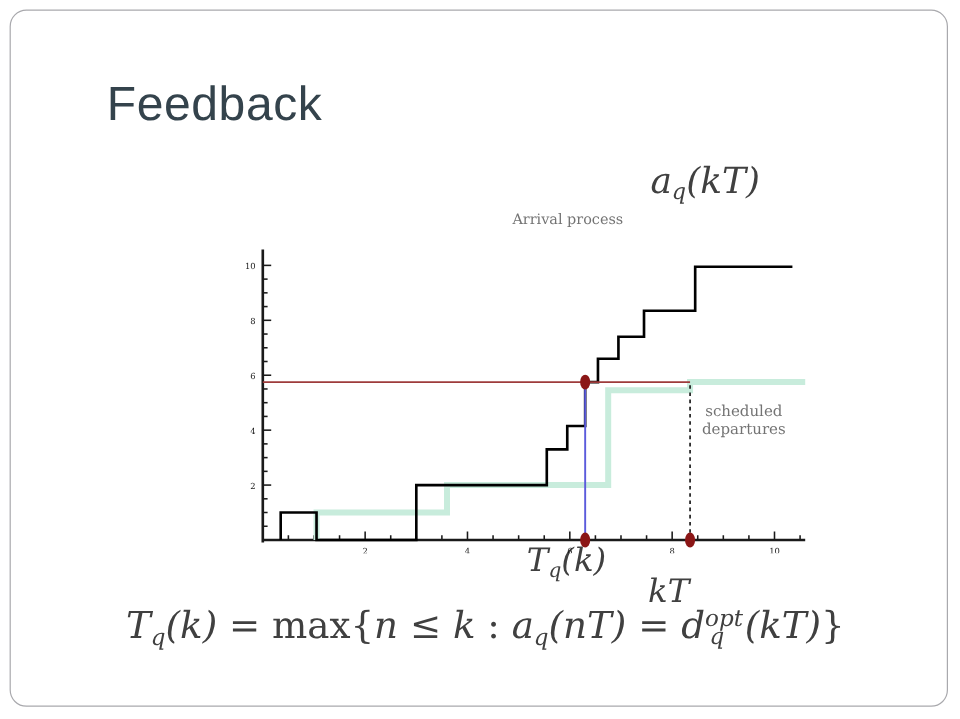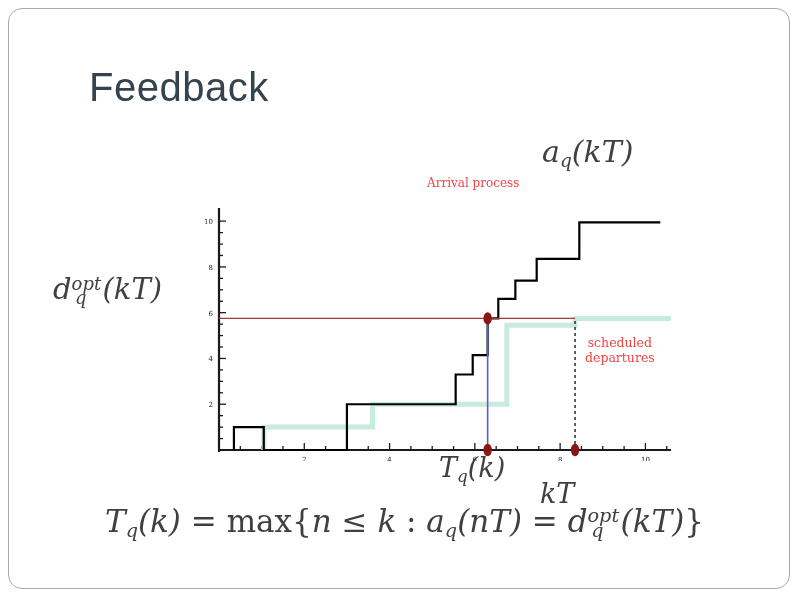--- a/index.html
+++ b/index.html
@@ -61,21 +61,21 @@
     top: 188px;
     width: 470px;
     height: 264px;
   }
   #plot svg { display: block; }
 
   
   .ann {
     position: absolute;
     font-family: "DejaVu Serif", "Liberation Serif", serif;
-    color: #ef4444;
+    color: #737373;
     white-space: nowrap;
     line-height: 1.18;
   }
   #label-arrival {
     left: 418px;
     top: 167px;
     font-size: 12px;
   }
   #label-aq {
     position: absolute;
@@ -119,21 +119,20 @@
 <body>
 
 <div id="slide">
 
   <div id="slide-title">Feedback</div>
 
   <div class="ann" id="label-arrival">Arrival process</div>
 
   <div class="math" id="label-aq"><span>a</span><sub>q</sub><span>(kT)</span></div>
 
-  <div class="math" id="label-dopt"><span>d</span><sup>opt</sup><sub style="margin-left:-1.45em;">q</sub><span style="margin-left:0.55em;">(kT)</span></div>
 
   <div class="ann" id="label-sched">
     <div>scheduled</div>
     <div>departures</div>
   </div>
 
   <div class="math" id="label-tqk"><span>T</span><sub>q</sub><span>(k)</span></div>
 
   <div class="math" id="label-kt">kT</div>
 

